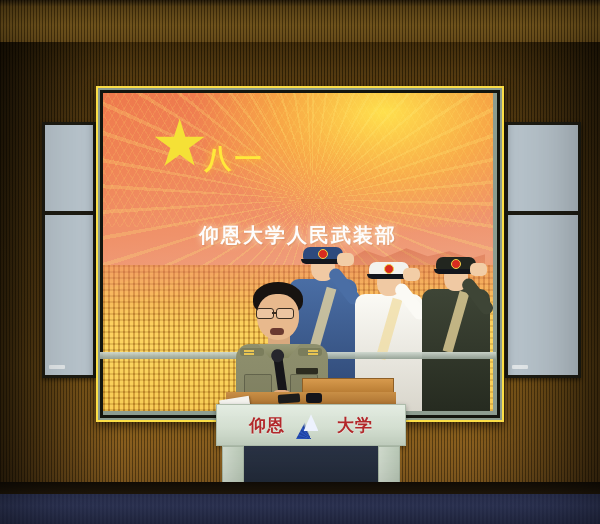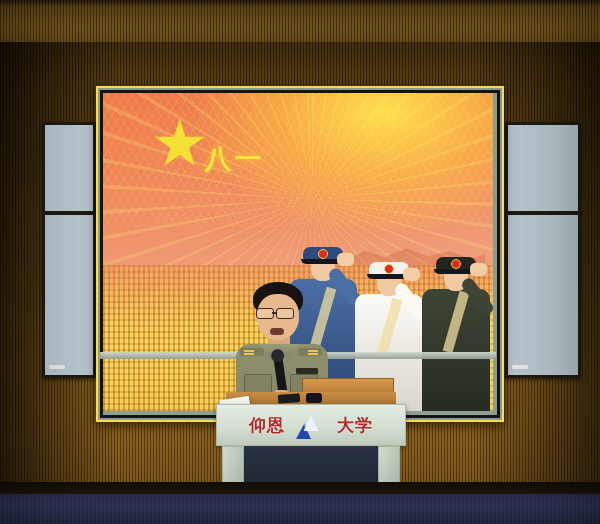--- a/index.html
+++ b/index.html
@@ -222,20 +222,21 @@
 
     <div class="slide">
       <div class="rays"></div>
       <div class="mesh"></div>
       <div class="skyline"></div>
       <div class="crowd"></div>
 
       <div class="star"></div>
       <div class="bayi">八一</div>
 
+      <div class="slide-subtitle">仰恩大学人民武装部</div>
 
       <div class="soldiers">
         <div class="sold s1">
           <div class="body"></div>
           <div class="sash"></div>
           <div class="head"></div>
           <div class="cap"></div>
           <div class="brim"></div>
           <div class="badge"></div>
           <div class="arm"></div>

